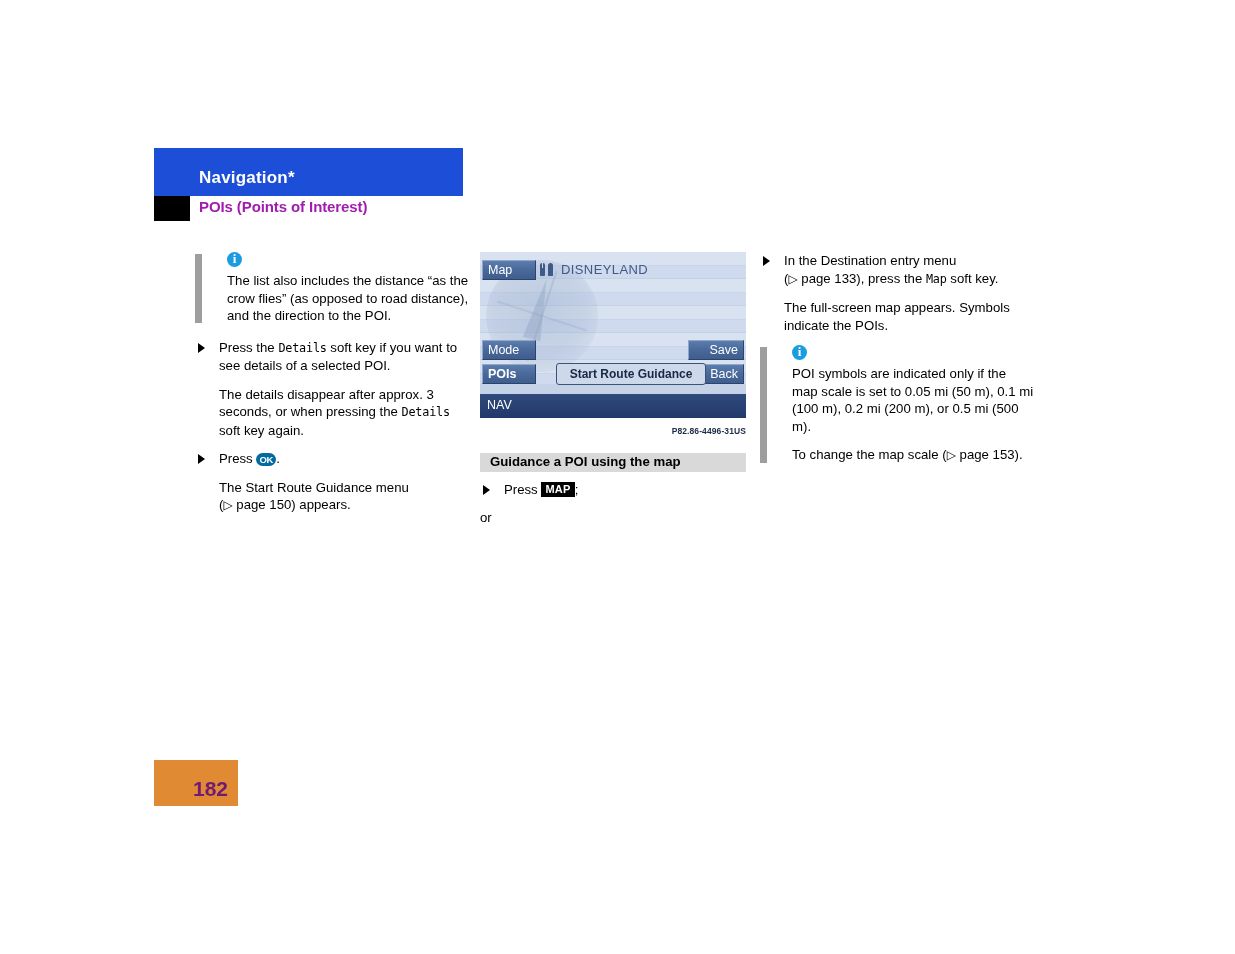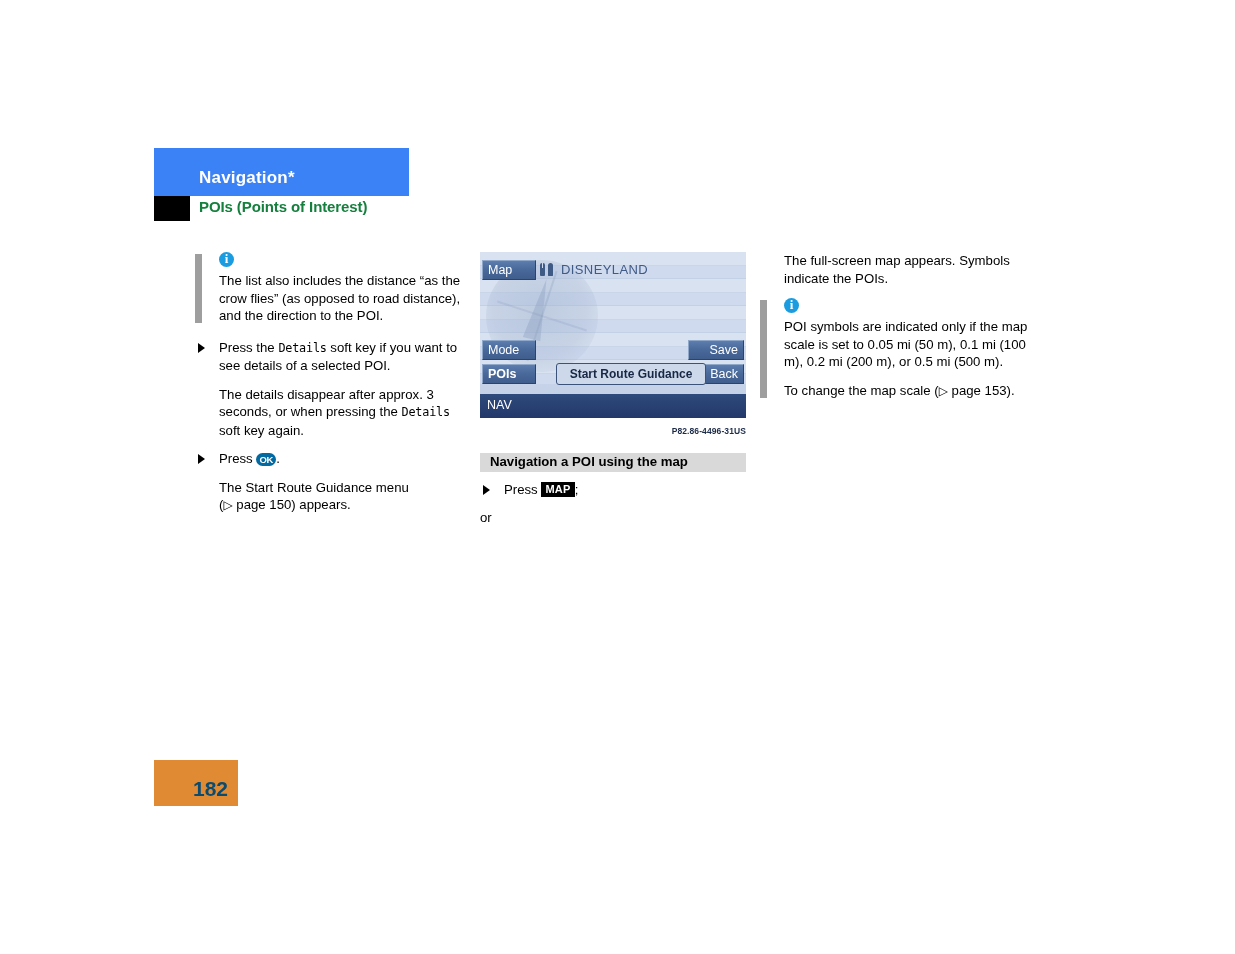--- a/index.html
+++ b/index.html
@@ -14,23 +14,23 @@
     font-family: "Liberation Sans", sans-serif;
     color: #000000;
     overflow: hidden;
   }
 
   
   #header-band {
     position: absolute;
     left: 154px;
     top: 148px;
-    width: 255px;
+    width: 309px;
     height: 48px;
-    background: #3b82f6;
+    background: #1d4ed8;
   }
   #header-title {
     position: absolute;
     left: 45px;
     top: 20px;
     font-size: 17px;
     font-weight: bold;
     color: #ffffff;
     letter-spacing: 0.2px;
   }
@@ -48,38 +48,38 @@
     width: 36px;
     height: 25px;
     background: #000000;
   }
   #section-title {
     position: absolute;
     left: 45px;
     top: 2px;
     font-size: 15px;
     font-weight: bold;
-    color: #15803d;
+    color: #a21caf;
     letter-spacing: -0.1px;
   }
 
   
   .column {
     position: absolute;
     font-size: 13.2px;
     line-height: 17.5px;
   }
   #col-left  { left: 195px; top: 252px; width: 275px; }
   #col-mid   { left: 480px; top: 252px; width: 268px; }
   #col-right { left: 760px; top: 252px; width: 275px; }
 
   
   .note {
     position: relative;
-    padding-left: 24px;
+    padding-left: 32px;
     margin-bottom: 14px;
   }
   .note-bar {
     position: absolute;
     left: 0;
     top: 2px;
     bottom: 2px;
     width: 7px;
     background: #9e9e9e;
   }
@@ -346,21 +346,21 @@
     left: 154px;
     top: 760px;
     width: 84px;
     height: 46px;
     background: #e08b33;
   }
   #page-number {
     position: absolute;
     right: 10px;
     bottom: 5px;
-    color: #0c4a6e;
+    color: #701a75;
     font-size: 21px;
     font-weight: bold;
   }
 </style>
 </head>
 <body>
 
 <div id="header-band">
   <div id="header-title">Navigation*</div>
 </div>
@@ -423,33 +423,38 @@
 
       <div id="nav-btn-srg">Start Route Guidance</div>
 
       <div id="nav-statusbar">
         <span id="nav-status-label">NAV</span>
       </div>
     </div>
     <div id="nav-caption">P82.86-4496-31US</div>
   </div>
 
-  <div id="subsection">Navigation a POI using the map</div>
+  <div id="subsection">Guidance a POI using the map</div>
 
   <div class="step">
     <span class="step-arrow"></span>
     <span>Press </span><span class="hardkey">MAP</span><span>;</span>
   </div>
 
   <div class="para-flush">or</div>
 
 </div>
 
 <div class="column" id="col-right">
 
+  <div class="step">
+    <span class="step-arrow"></span>
+    <span>In the Destination entry menu</span><br>
+    <span>(</span><span class="ptr">▷</span><span> page 133), press the </span><span class="softkey">Map</span><span> soft key.</span>
+  </div>
 
   <div class="para">The full-screen map appears. Symbols indicate the POIs.</div>
 
   <div class="note">
     <div class="note-bar"></div>
     <span class="info-icon"></span>
     <p>POI symbols are indicated only if the map scale is set to 0.05 mi (50 m), 0.1 mi (100 m), 0.2 mi (200 m), or 0.5 mi (500 m).</p>
     <p><span>To change the map scale (</span><span class="ptr">▷</span><span> page 153).</span></p>
   </div>
 

